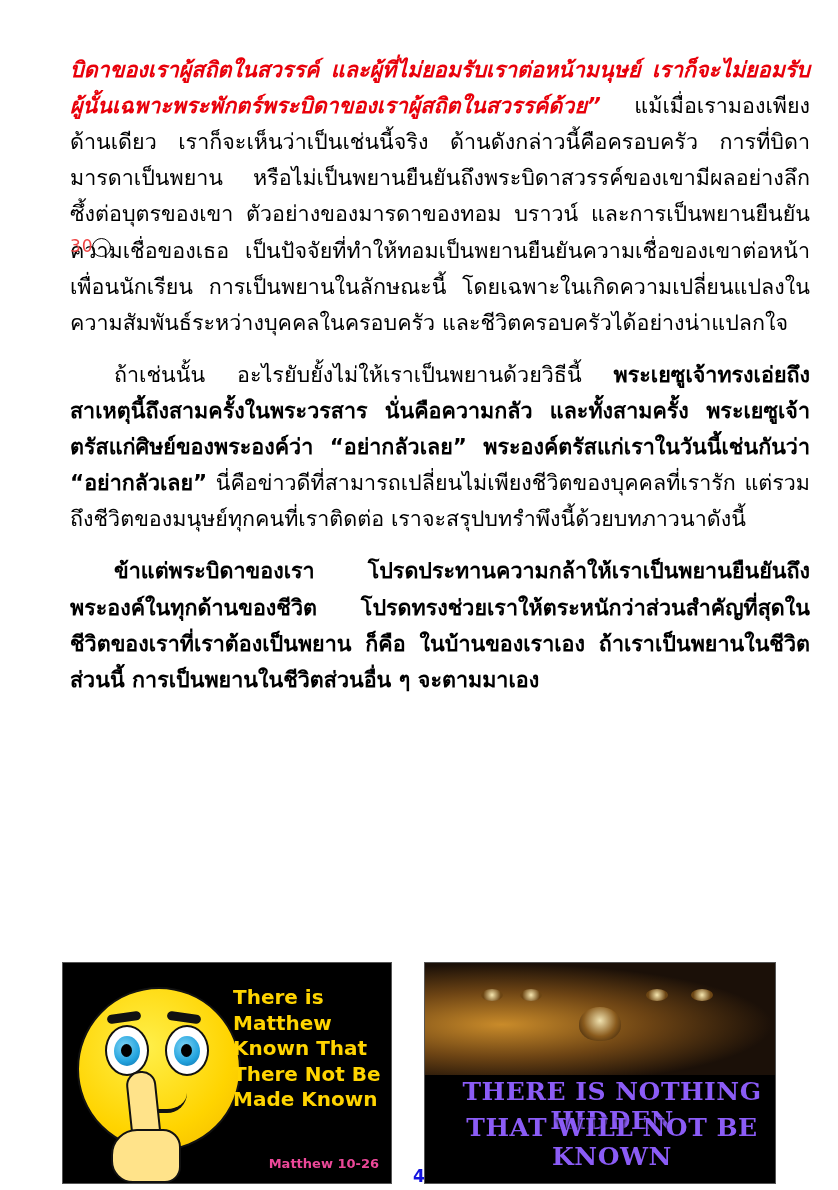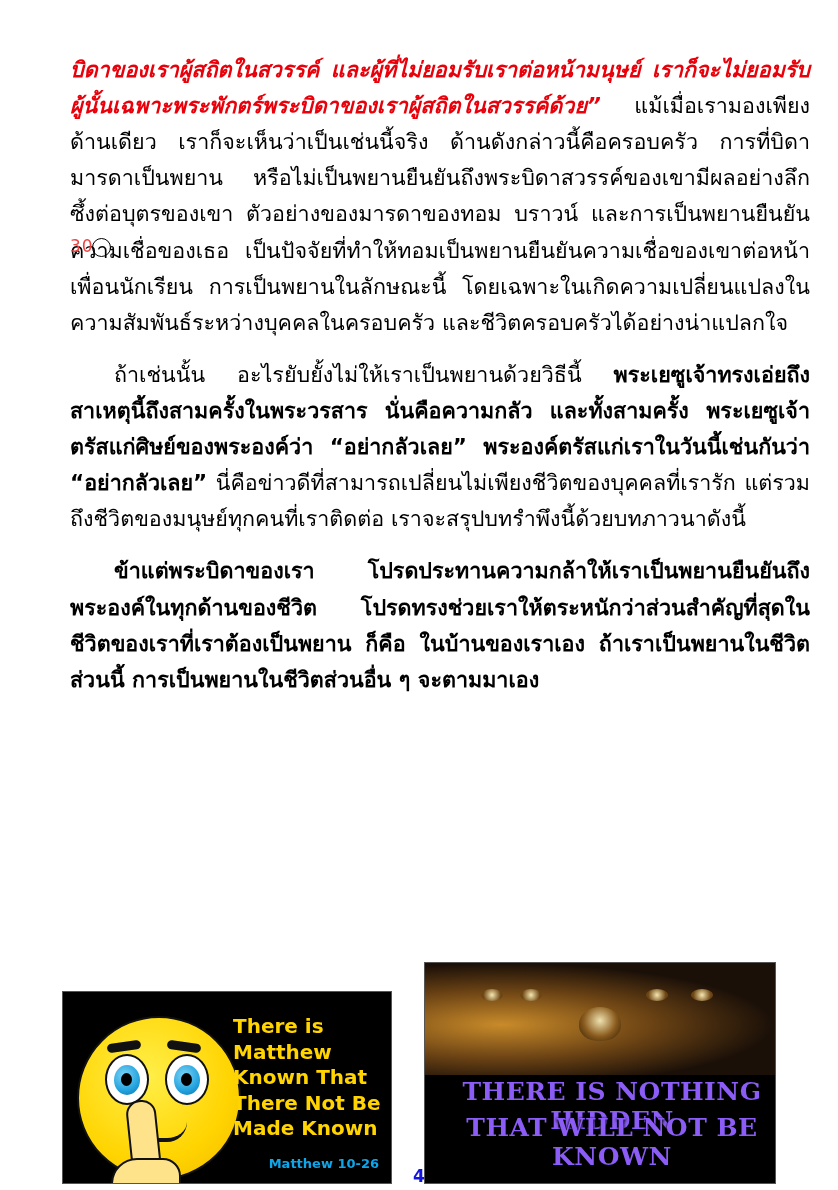--- a/index.html
+++ b/index.html
@@ -73,21 +73,21 @@
   }
   .img-card {
     background: #000;
     border: 1px solid #555;
     box-sizing: border-box;
     position: relative;
     overflow: hidden;
   }
   .img-left {
     width: 330px;
-    height: 193px;
+    height: 222px;
     padding: 0;
   }
   .img-right {
     width: 352px;
     height: 222px;
   }
 
   
   .smiley-wrap {
     position: absolute;
@@ -185,21 +185,21 @@
     font-family: "DejaVu Sans", sans-serif;
     font-weight: bold;
     font-size: 20px;
     line-height: 1.28;
     text-align: left;
   }
   .meme-ref {
     position: absolute;
     right: 12px;
     bottom: 12px;
-    color: #0ea5e9;
+    color: #ec4899;
     font-size: 13px;
     font-weight: bold;
     margin-top: 28px;
   }
 
   
   .faces {
     position: absolute;
     left: 0; top: 0;
     width: 100%;

